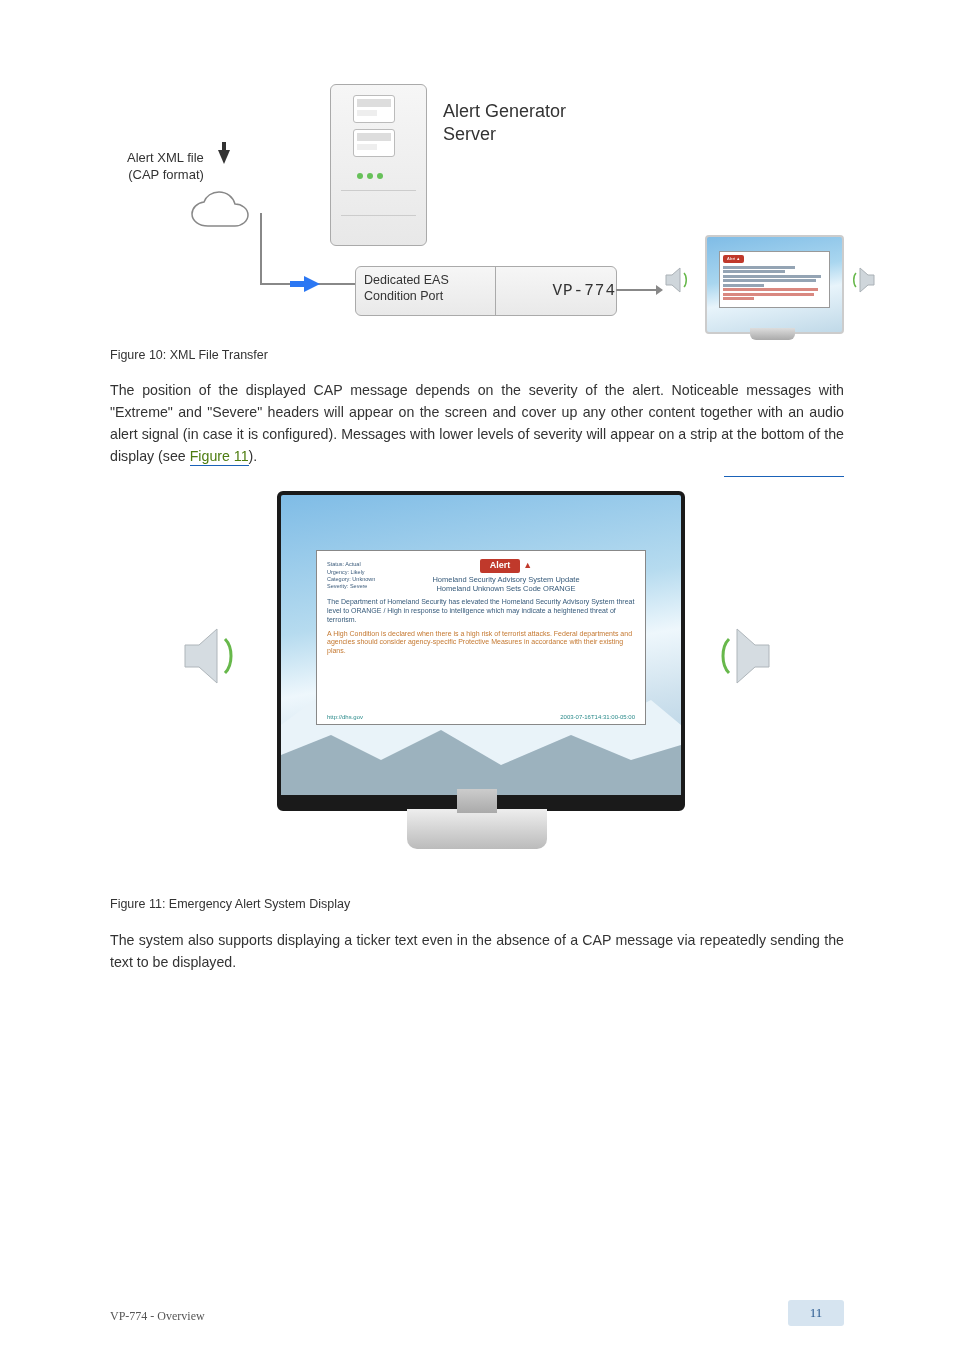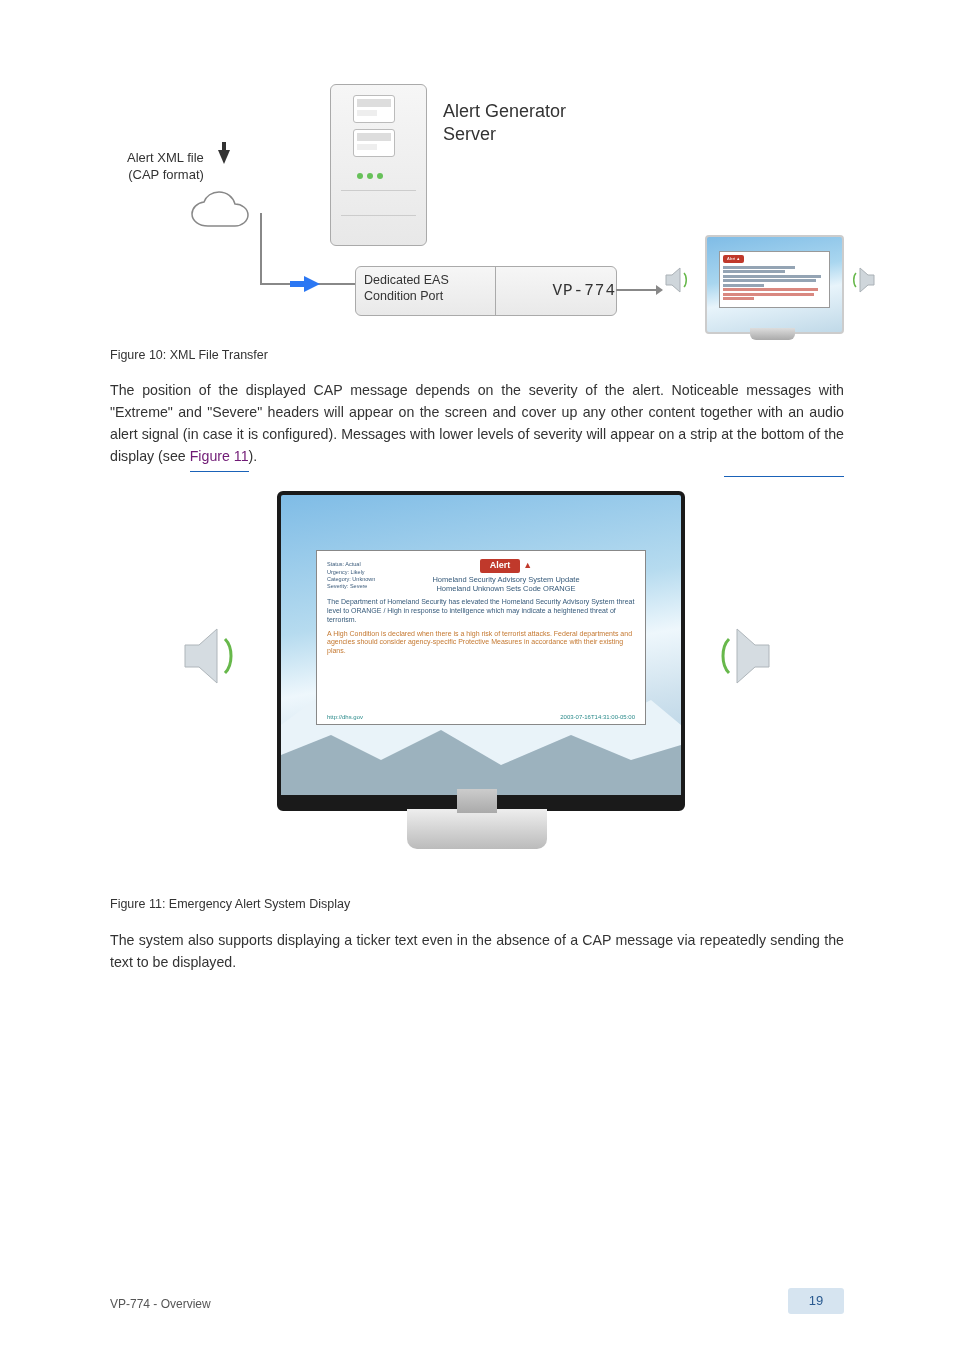--- a/index.html
+++ b/index.html
@@ -239,23 +239,23 @@
     color: #333333;
     margin-bottom: 14px;
   }
   .body-text p {
     margin: 0 0 6px 0;
     font-size: 14.2px;
     color: #333;
     text-align: justify;
   }
   .link-like {
-    color: #701a75;
+    color: #4d7c0f;
     border-bottom: 1px solid #1a62b8;
-    padding-bottom: 7px;
+    padding-bottom: 1px;
   }
   .figure-main {
     position: relative;
     width: 640px;
     height: 400px;
     margin: 4px auto 4px auto;
   }
   .big-monitor {
     position: absolute;
     left: 120px;
@@ -362,28 +362,29 @@
     height: 70px;
   }
   .speaker-big.lft { left: 22px; top: 130px; }
   .speaker-big.rgt { left: 548px; top: 130px; }
   .speaker-big svg { width:100%; height:100%; }
   .post-fig-text {
     margin-top: 6px;
   }
   .footer {
     position: absolute;
-    bottom: 40px;
+    bottom: 28px;
     left: 110px;
     right: 110px;
     display: flex;
     justify-content: space-between;
     align-items: flex-end;
     font-size: 12px;
     color: #555;
+    font-family: Liberation Serif, serif;
   }
   .footer .pg-box {
     width: 56px;
     height: 26px;
     background: #d6e4f0;
     border-radius: 3px;
     display: flex;
     align-items: center;
     justify-content: center;
     color: #2a5a90;
@@ -552,16 +553,16 @@
   </div>
 
   <div class="figure-caption">Figure 11: Emergency Alert System Display</div>
 
   <div class="body-text post-fig-text">
     <p>The system also supports displaying a ticker text even in the absence of a CAP message via repeatedly sending the text to be displayed.</p>
   </div>
 
   <div class="footer">
     <span>VP-774 - Overview</span>
-    <span class="pg-box">19</span>
+    <span class="pg-box">11</span>
   </div>
 
 </div>
 
 </body></html>

